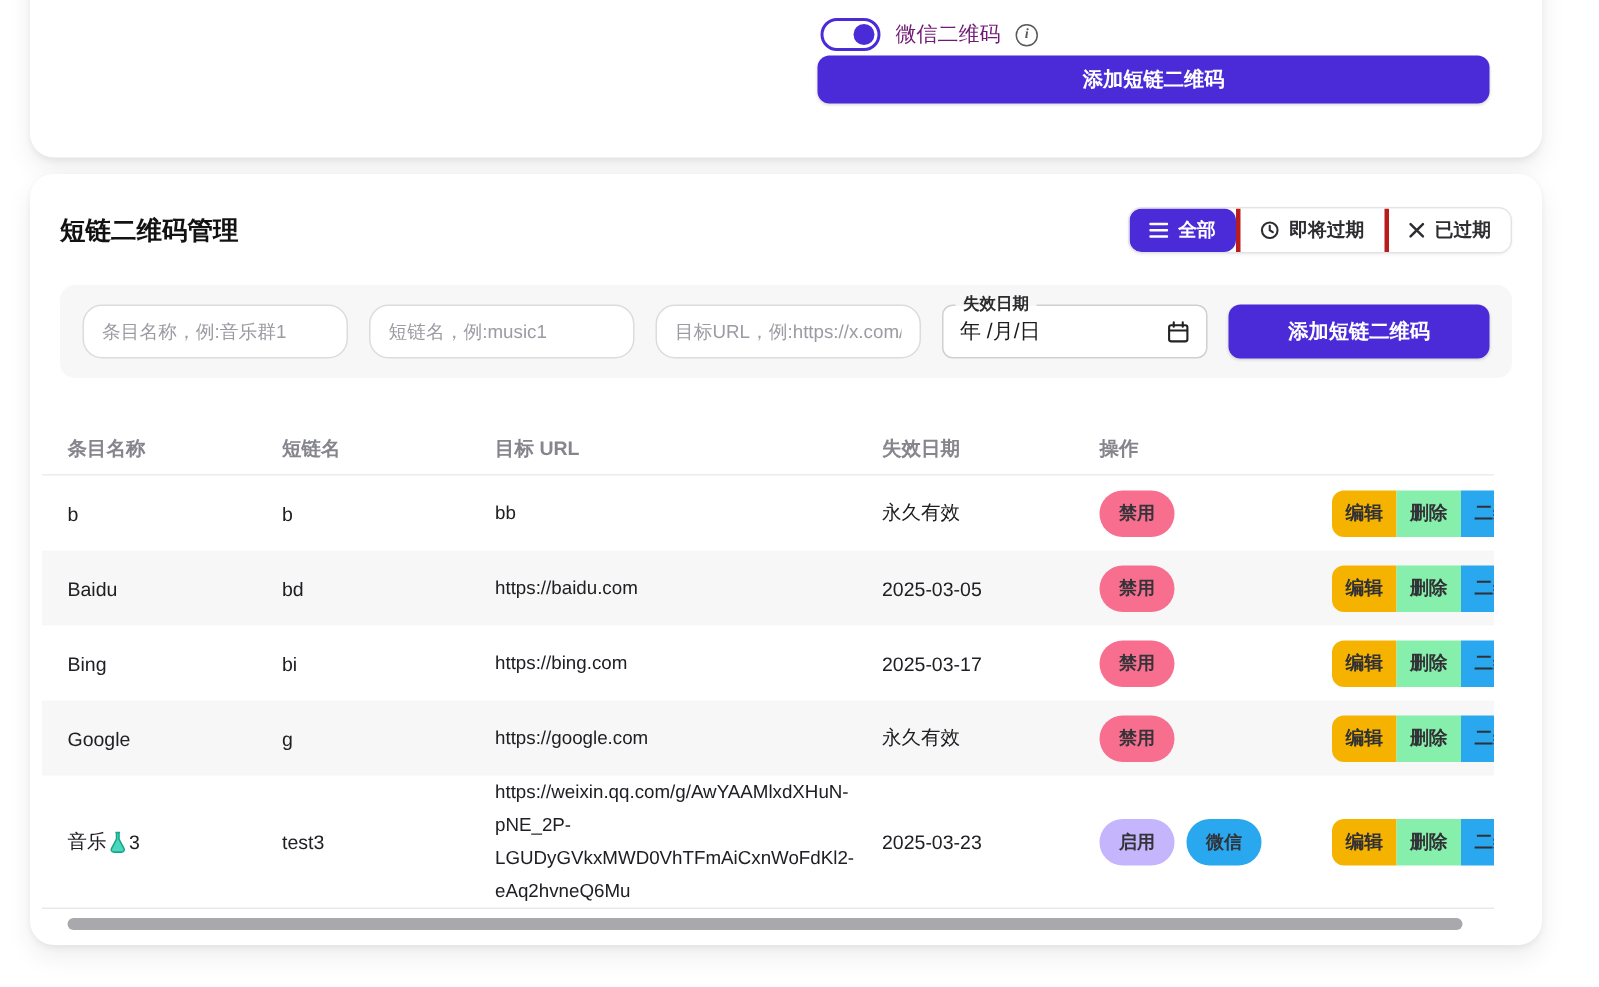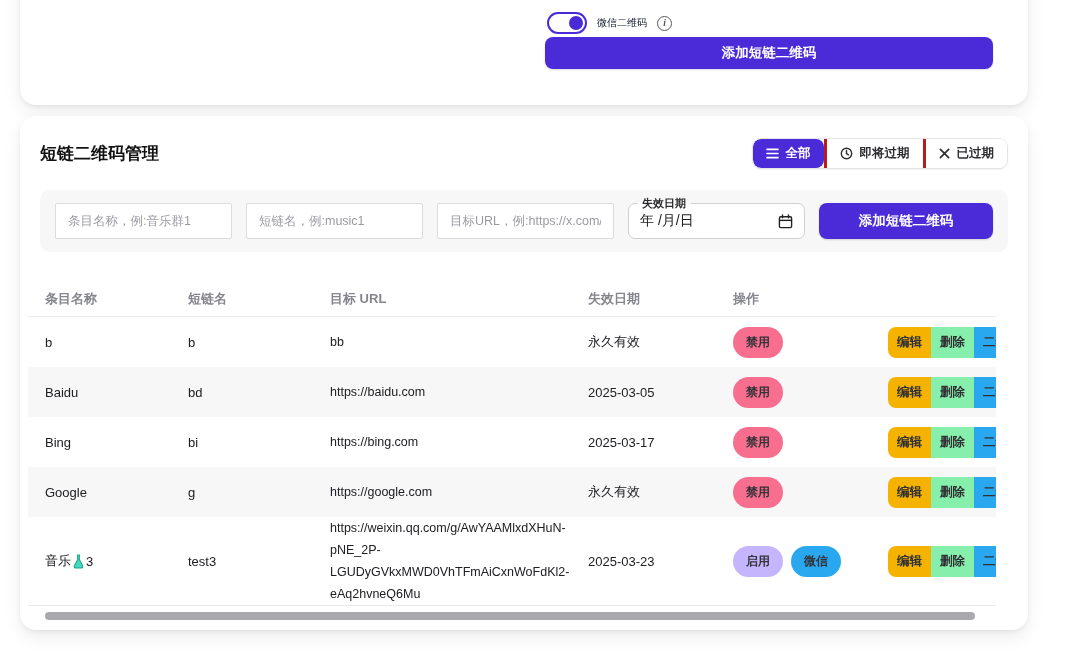--- a/index.html
+++ b/index.html
@@ -8,41 +8,41 @@
            font-family:"Liberation Sans","DejaVu Sans",sans-serif; color:#1f1f23; }
   .card { position:absolute; left:20px; width:1008px; background:#fff; border-radius:16px;
           box-shadow:0 2px 4px rgba(0,0,0,.06), 0 8px 18px rgba(0,0,0,.07); }
   .top-card { top:-44px; height:149px; }
   .main-card { top:116px; height:514px; }
 
   
   .toggle-row { position:absolute; left:527px; top:56px; display:flex; align-items:center; gap:10px; height:22px; }
   .toggle { width:40px; height:22px; border:2px solid #4b2bd8; border-radius:12px; background:#fff; position:relative; cursor:pointer; flex:0 0 auto; }
   .toggle .knob { position:absolute; right:2px; top:2px; width:14px; height:14px; border-radius:50%; background:#4b2bd8; }
-  .toggle-label { font-size:10px; color:#0f172a; }
+  .toggle-label { font-size:14px; color:#701a75; }
   .info-icon { width:15px; height:15px; border:1.5px solid #5a5a5a; border-radius:50%; color:#5a5a5a;
                font:italic 700 9.5px "Liberation Serif",serif; display:flex; align-items:center; justify-content:center; cursor:pointer; }
   .btn-primary { background:#4b2bd8; color:#fff; border:none; border-radius:8px; font-weight:700; cursor:pointer;
                  font-family:inherit; box-shadow:0 1px 2px rgba(0,0,0,.15); }
   .top-submit { position:absolute; left:525px; top:81px; width:448px; height:32px; font-size:13.5px; }
 
   
   .card-head { display:flex; align-items:center; justify-content:space-between; padding:22px 20px 0; height:53px; }
   .page-title { font-size:17px; font-weight:700; color:#121212; }
   .tabs { display:flex; align-items:stretch; height:31px; border:1px solid #e4e4e8; border-radius:9px; background:#fff;
           overflow:hidden; box-shadow:0 1px 2px rgba(0,0,0,.06); }
   .tab { display:flex; align-items:center; gap:7px; padding:0 13px; font-size:12.5px; font-weight:700; color:#2e2e32;
          background:#fff; border:none; border-left:3px solid #b91c1c; cursor:pointer; font-family:inherit; }
   .tab:first-child { border-left:none; }
   .tab.active { background:#4b2bd8; color:#fff; border-radius:8px; }
 
   
   .filter-band { margin:21px 20px 0; height:62px; background:#f7f7f8; border-radius:10px;
                  display:flex; align-items:center; gap:14px; padding:0 15px; }
-  .filter-input { width:177px; height:36px; border:1px solid #dcdcdf; border-radius:2px; background:#fff;
+  .filter-input { width:177px; height:36px; border:1px solid #dcdcdf; border-radius:13px; background:#fff;
                   padding:0 12px; font-size:12.5px; color:#222; font-family:inherit; }
   .filter-input::placeholder { color:#9b9ba3; }
   .date-field { width:177px; height:36px; border:1px solid #cfcfd4; border-radius:7px; background:#fff;
                 position:relative; display:flex; align-items:center; padding:0 11px; cursor:pointer; }
   .date-label { position:absolute; top:-8px; left:8px; padding:0 5px; font-size:11px; font-weight:700; color:#2c2c2e;
                 background:linear-gradient(to bottom,#f7f7f8 52%,#ffffff 52%); line-height:15px; }
   .date-value { font-size:14px; color:#1b1b1d; }
   .cal-icon { margin-left:auto; display:flex; }
   .main-submit { width:174px; height:36px; font-size:13.5px; flex:0 0 auto; }
 

